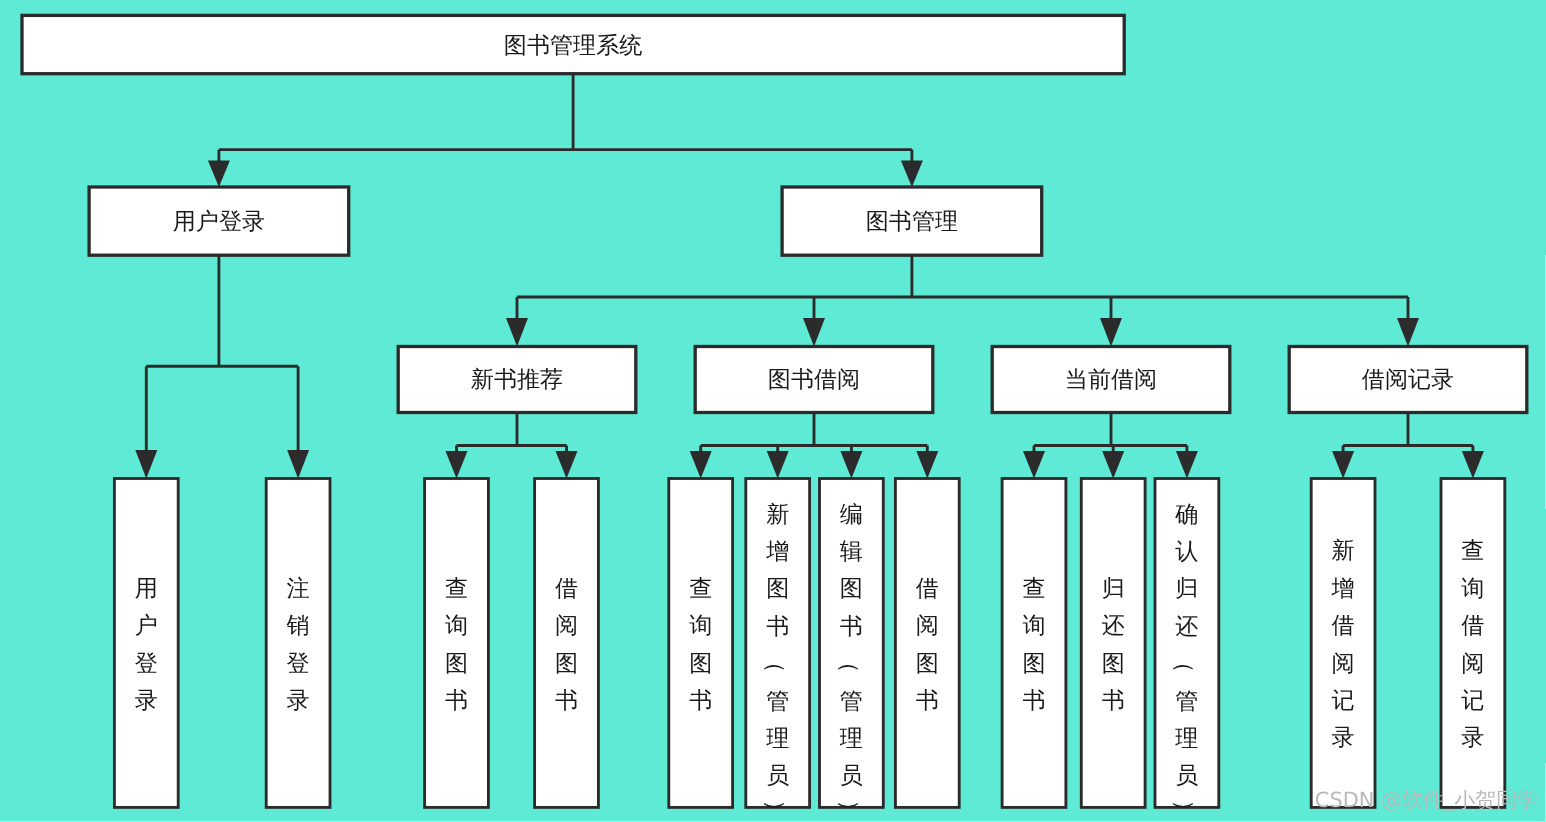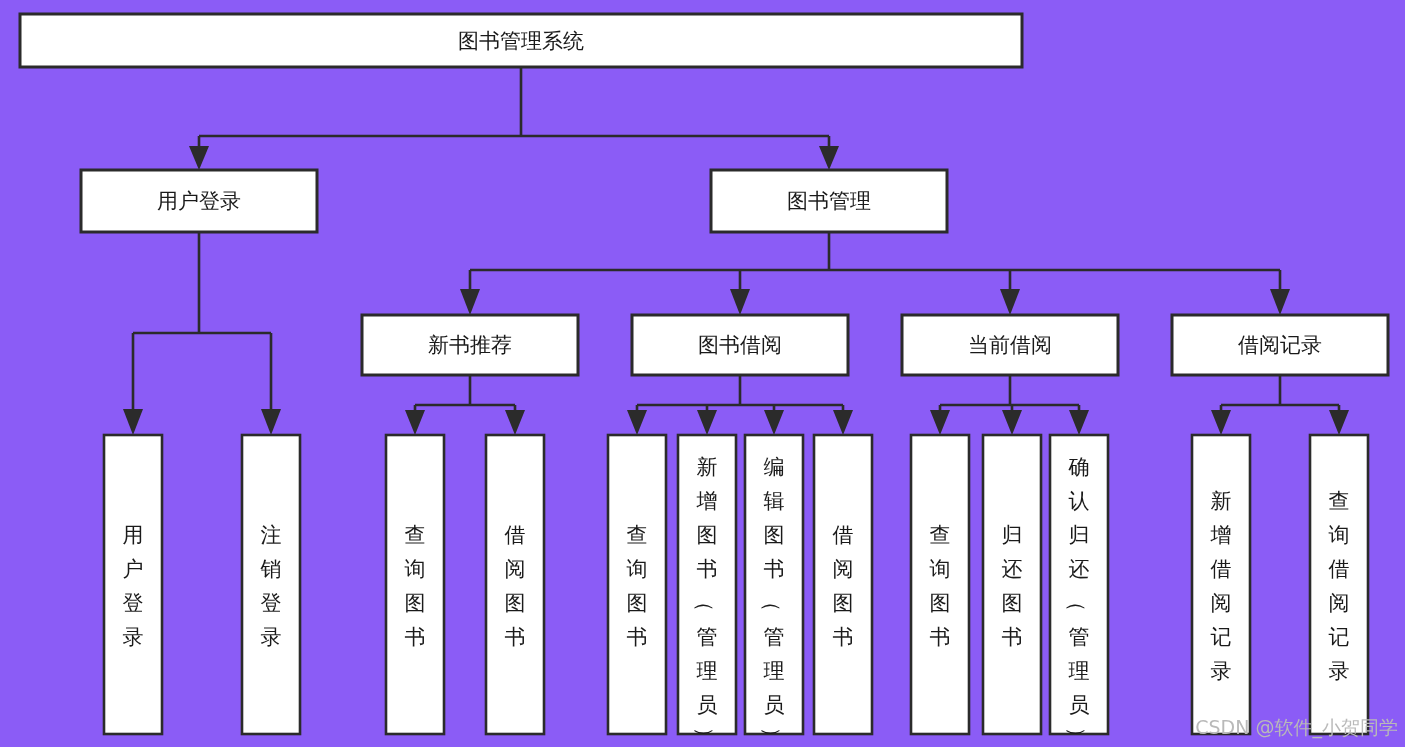--- a/index.html
+++ b/index.html
@@ -10,21 +10,21 @@
   body {
     width: 1405px;
     height: 747px;
     overflow: hidden;
     font-family: "DejaVu Sans", "Liberation Sans", sans-serif;
   }
   #diagram-root {
     position: relative;
     width: 1405px;
     height: 747px;
-    background: #8b5cf6;
+    background: #5eead4;
   }
   svg.chart-svg {
     position: absolute;
     left: 0;
     top: 0;
     width: 1405px;
     height: 747px;
     display: block;
   }
   .node-box {

